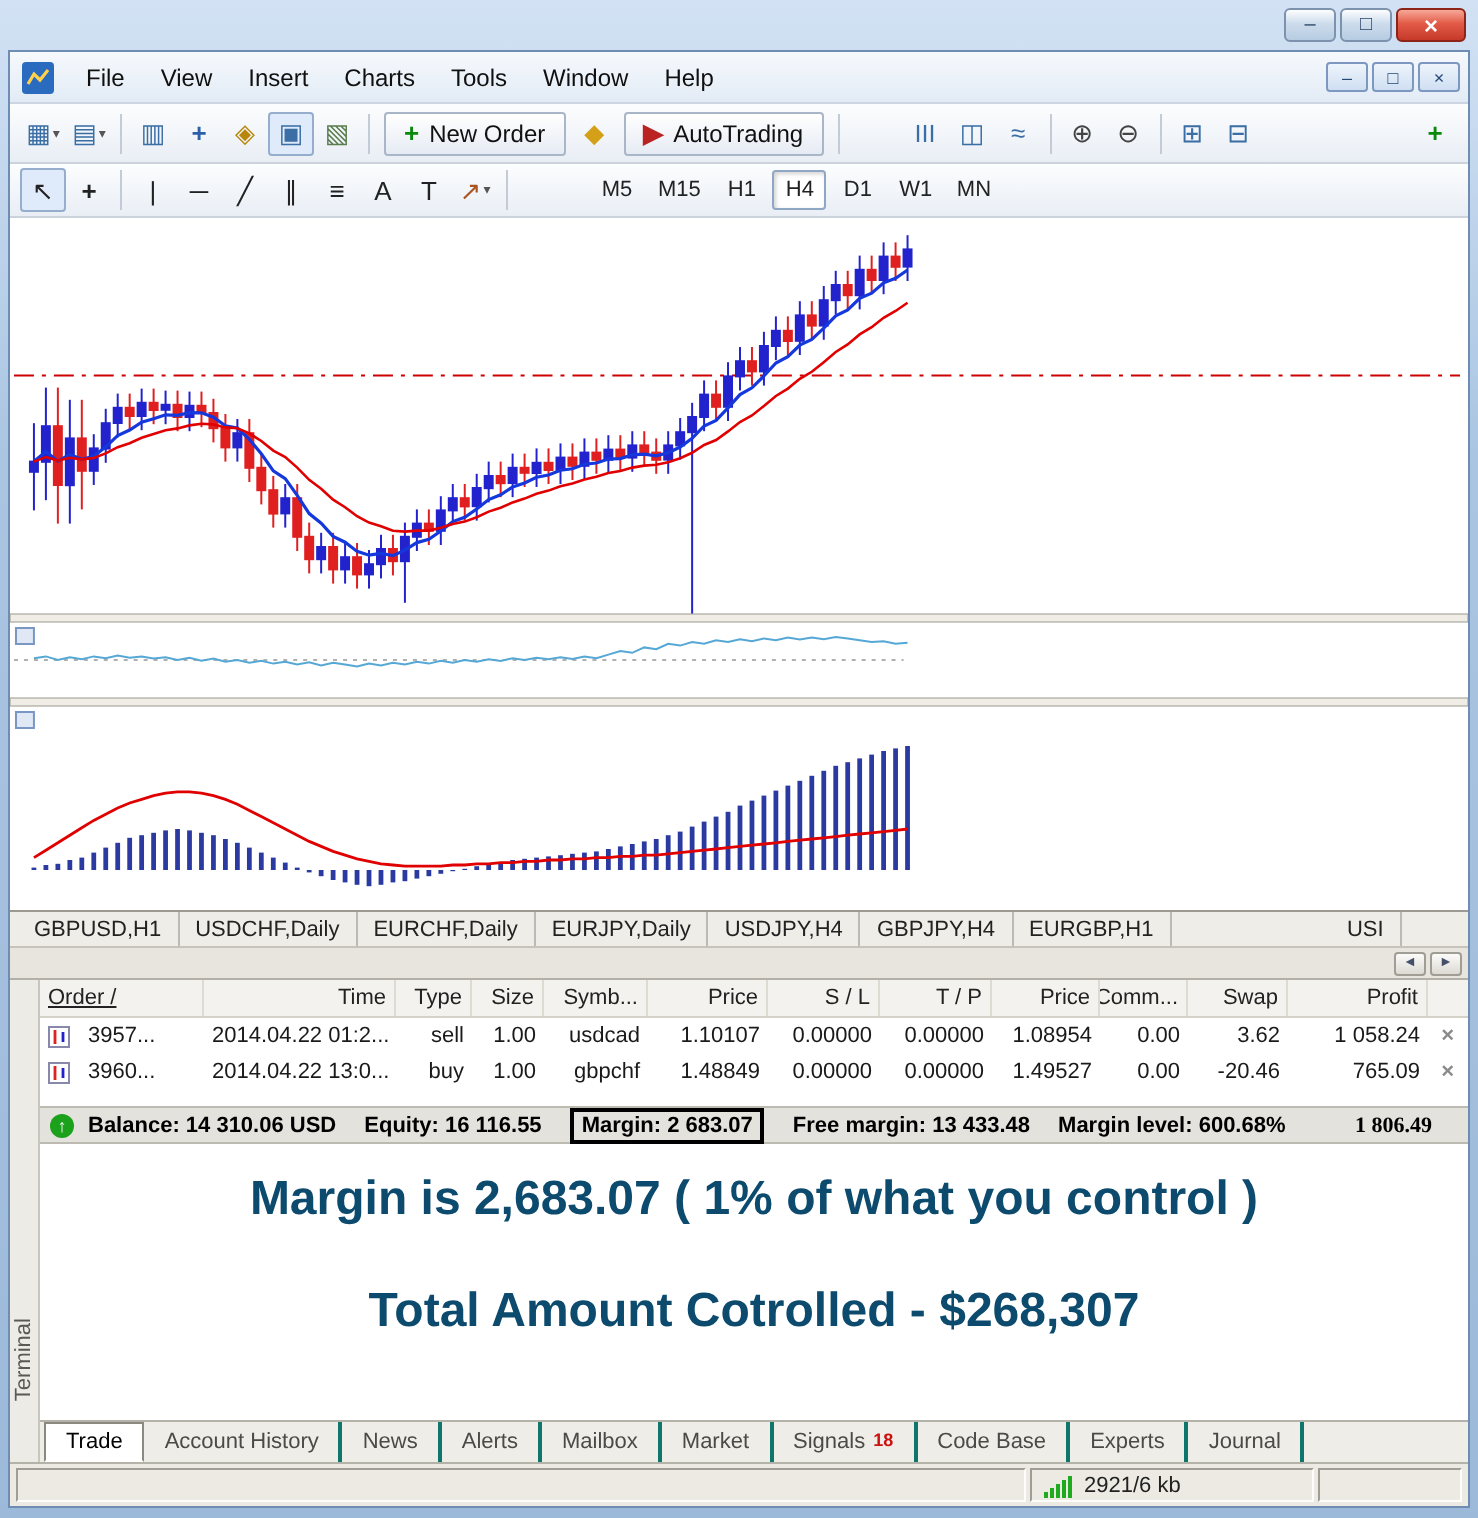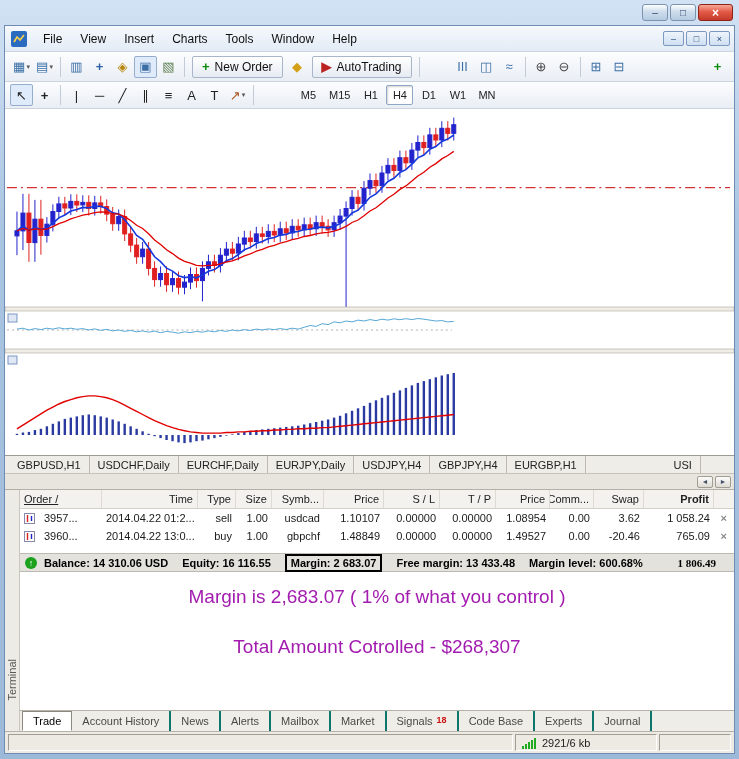--- a/index.html
+++ b/index.html
@@ -76,21 +76,21 @@
   .tgap { height:8px; flex:none; }
   .balrow { height:19px; flex:none; display:flex; align-items:center; background:#e3e2dd;
             border-top:1px solid #bdbab2; border-bottom:1px solid #bdbab2;
             font-size:11px; font-weight:bold; color:#000; padding:0 6px 0 5px; }
   .balicon { width:12px; height:12px; border-radius:50%; background:#1ba11b; color:#fff;
              font-size:9px; line-height:12px; text-align:center; margin-right:7px; flex:none; }
   .bseg { margin-right:14px; white-space:nowrap; }
   .bseg.boxed { border:2px solid #000; padding:1px 4px; }
   .bprofit { margin-left:auto; padding-right:12px;font-family:Liberation Serif, serif; }
   .annot { flex:1; background:#fff; text-align:center; padding-top:14px; min-height:0; overflow:hidden; }
-  .a1,.a2 { font-size:19px; color:#a21caf; }
+  .a1,.a2 { font-size:24px; color:#0c4a6e;font-weight:bold; }
   .a2 { margin-top:28px; }
   .btabs { height:21px; flex:none; display:flex; align-items:stretch; background:#efede7;
            border-top:1px solid #b5b2aa; font-size:11px; padding-left:2px; overflow:hidden; }
   .btab { display:flex; align-items:center; padding:0 10px; border-right:2px solid #0f766e;
           color:#4a4a46; white-space:nowrap; }
   .btab.active { background:#fff; border:1px solid #8a887f; border-bottom:1px solid #fff; color:#000; }
   .badge { color:#cc1111; font-size:9px; margin-left:4px; position:relative; top:-1px; font-weight:bold; }
   .statusbar { height:22px; flex:none; display:flex; background:#eceae2;
                border-top:1px solid #b5b2aa; padding:0 2px; font-size:11px; color:#222; }
   .sseg { border:1px solid; border-color:#a09d94 #fdfdfc #fdfdfc #a09d94; margin:2px 1px;
@@ -509,21 +509,21 @@
             <div class="hcell" style="width: 96px;">Time</div>
             <div class="hcell" style="width: 38px;">Type</div>
             <div class="hcell" style="width: 36px;">Size</div>
             <div class="hcell" style="width: 52px;">Symb...</div>
             <div class="hcell" style="width: 60px;">Price</div>
             <div class="hcell" style="width: 56px;">S / L</div>
             <div class="hcell" style="width: 56px;">T / P</div>
             <div class="hcell" style="width: 54px;">Price</div>
             <div class="hcell" style="width: 44px;">Comm...</div>
             <div class="hcell" style="width: 50px;">Swap</div>
-            <div class="hcell" style="width: 70px; font-weight: bold;">Profit</div>
+            <div class="hcell" style="width: 70px;">Profit</div>
             <div class="hcell last"></div>
           </div>
         <div id="trows">
             <div class="trow">
               <div class="cell icon">
                 <svg width="11" height="11">
                   <rect x="0.5" y="0.5" width="10" height="10" fill="#fff" stroke="#88a"></rect>
                   <line x1="3.5" y1="2" x2="3.5" y2="9" stroke="#d22" stroke-width="1.4"></line>
                   <line x1="7.5" y1="3" x2="7.5" y2="8" stroke="#22c" stroke-width="1.4"></line>
                 </svg>

